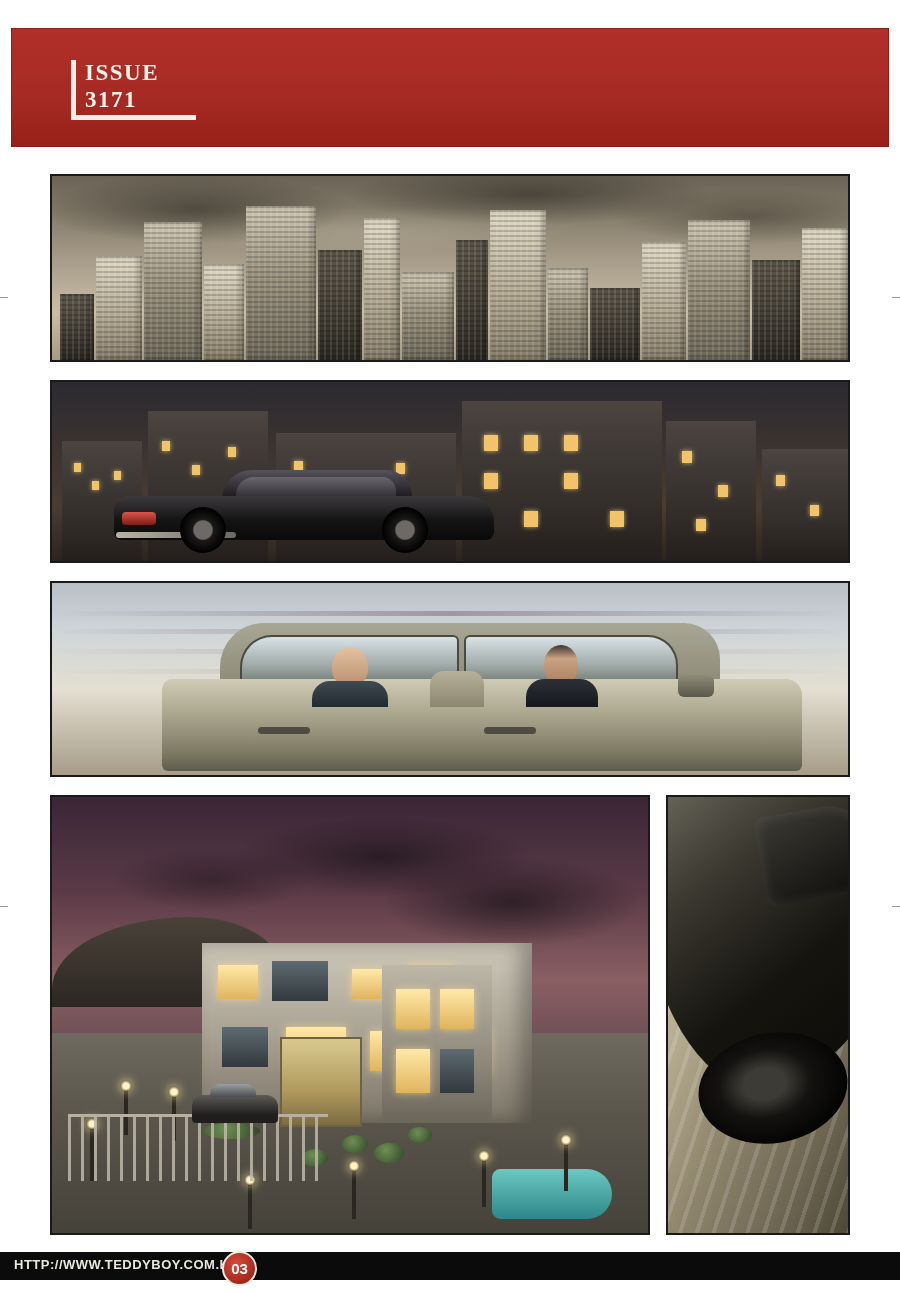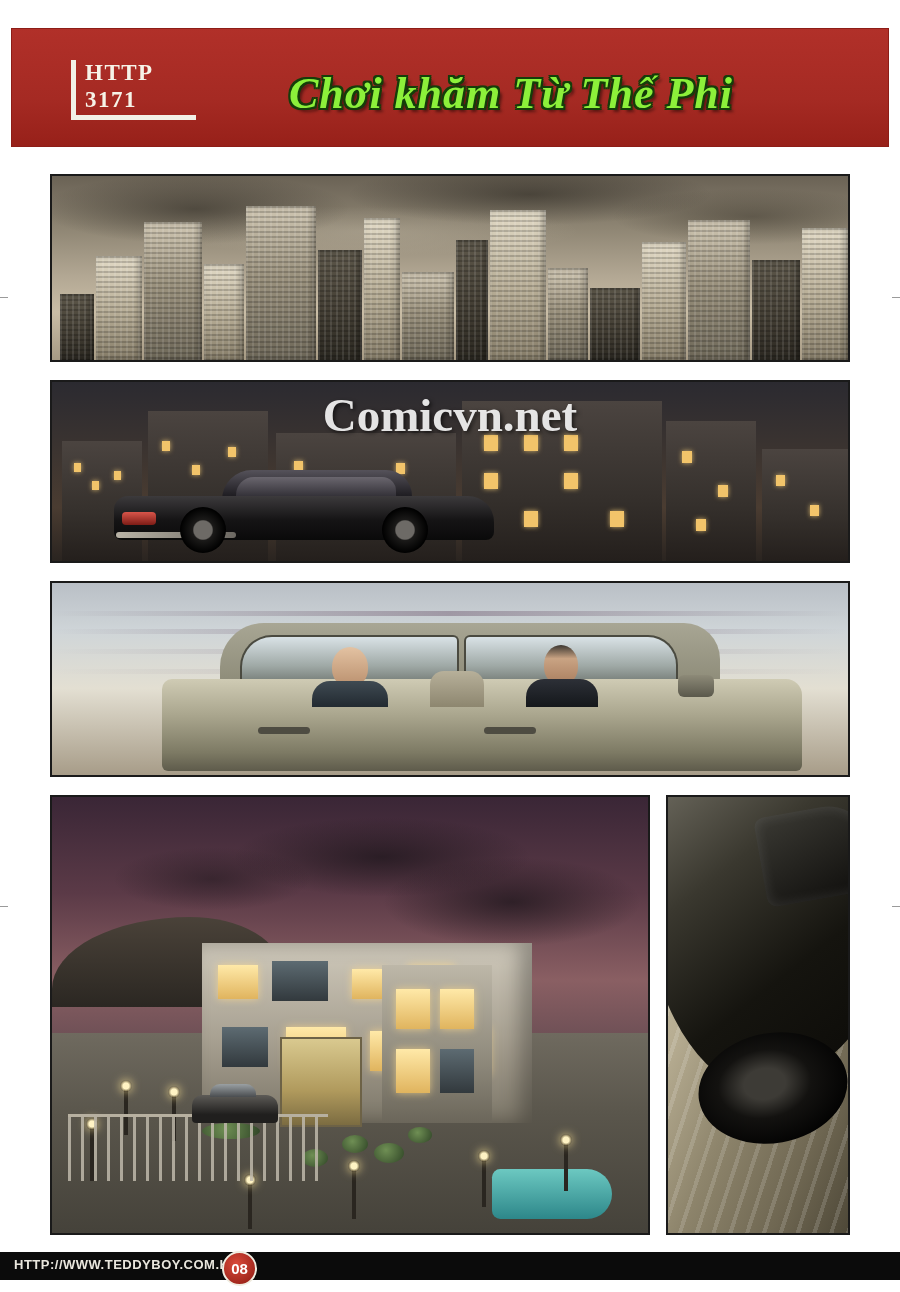--- a/index.html
+++ b/index.html
@@ -371,24 +371,23 @@
     background: #9a9a9a;
   }
 </style>
 </head>
 <body>
 
 <div class="page">
 
   <div class="banner">
     <div class="issue-block">
-      <div class="issue-word">HTTP</div>
+      <div class="issue-word">ISSUE</div>
       <div class="issue-number">3171</div>
     </div>
-    <div class="banner-title">Chơi khăm Từ Thế Phi</div>
   </div>
 
   <div class="panel" id="panel1">
     <div class="sky1"></div>
     <div class="clouds1"></div>
 
     <div class="bldg dark" style="left:8px;  width:34px; height:66px;">
         <div class="win-grid"></div>
       </div>
     <div class="bldg light" style="left:44px; width:46px; height:104px;">
@@ -481,21 +480,20 @@
     <div class="car2">
       <div class="roof"></div>
       <div class="glass"></div>
       <div class="body"></div>
       <div class="chrome"></div>
       <div class="tail"></div>
       <div class="wheel" style="left:66px;"></div>
       <div class="wheel" style="left:268px;"></div>
     </div>
 
-    <div class="watermark">Comicvn.net</div>
 
   </div>
 
   <div class="panel" id="panel3">
     <div class="bg3"></div>
     <div class="streak" style="top:28px;"></div>
     <div class="streak" style="top:46px;"></div>
     <div class="streak" style="top:66px; opacity:.6;"></div>
     <div class="streak" style="top:86px; opacity:.45;"></div>
 
@@ -574,15 +572,15 @@
   </div>
 
   <div class="edge-mark" style="left:0px;  top:297px;"></div>
   <div class="edge-mark" style="left:0px;  top:906px;"></div>
   <div class="edge-mark" style="right:0px; top:297px;"></div>
   <div class="edge-mark" style="right:0px; top:906px;"></div>
 
   <div class="footer">
     <div class="footer-url">HTTP://WWW.TEDDYBOY.COM.HK</div>
   </div>
-  <div class="page-badge">08</div>
+  <div class="page-badge">03</div>
 
 </div>
 
 </body></html>

